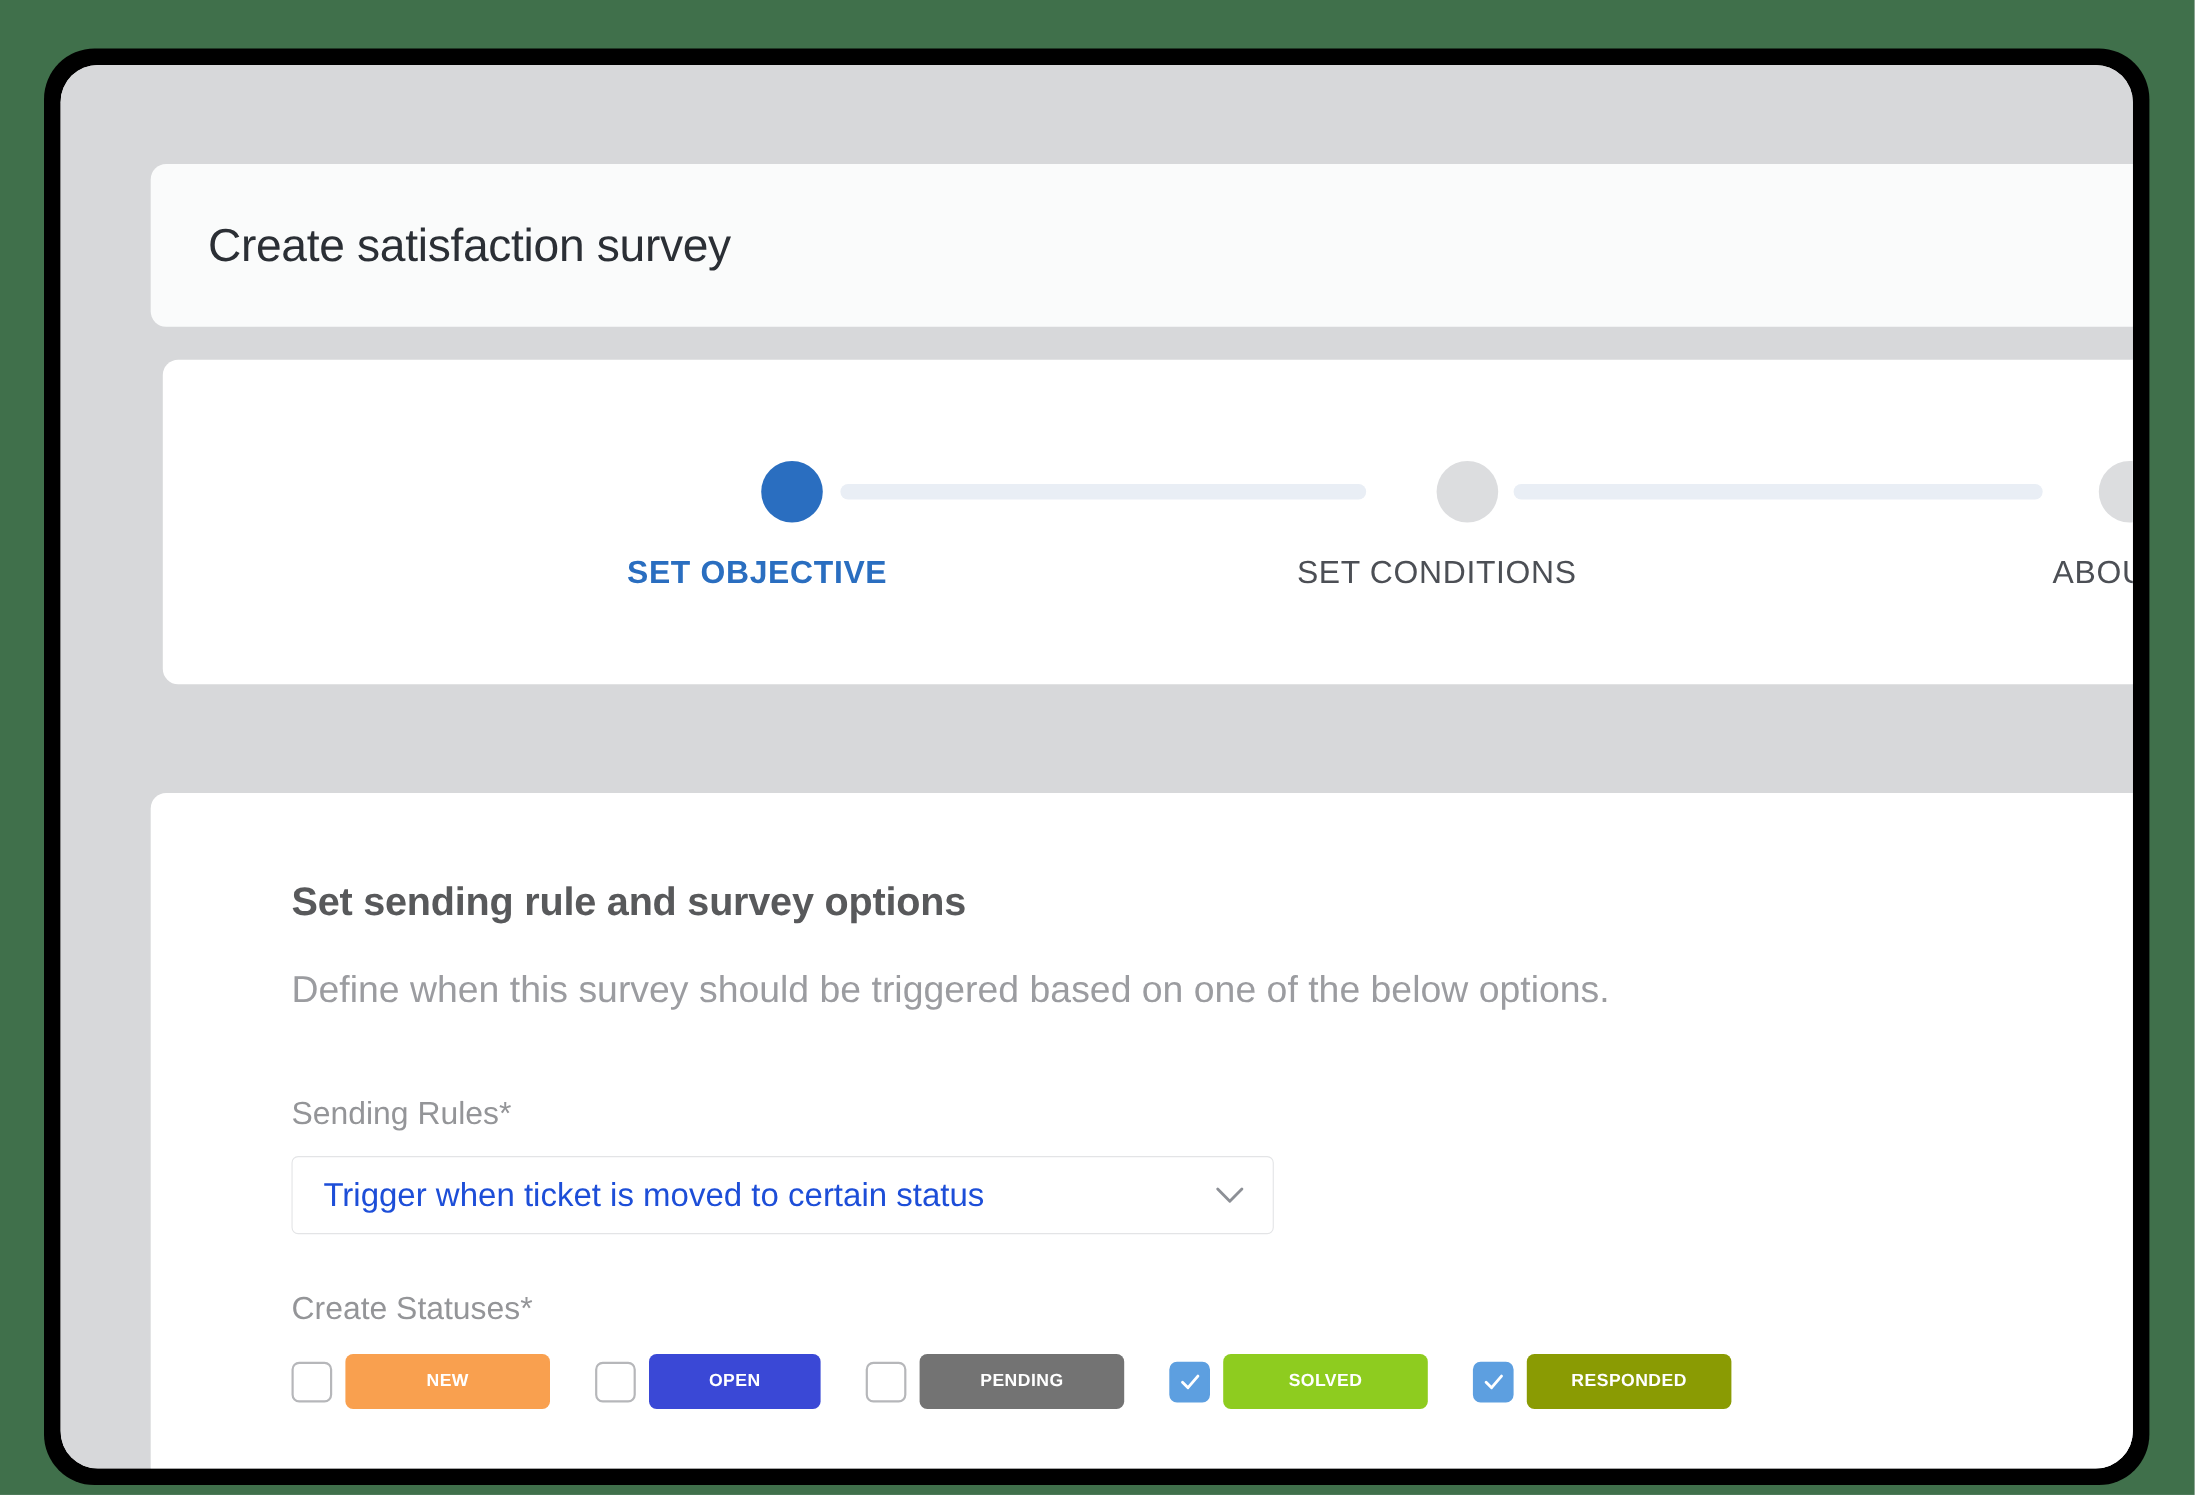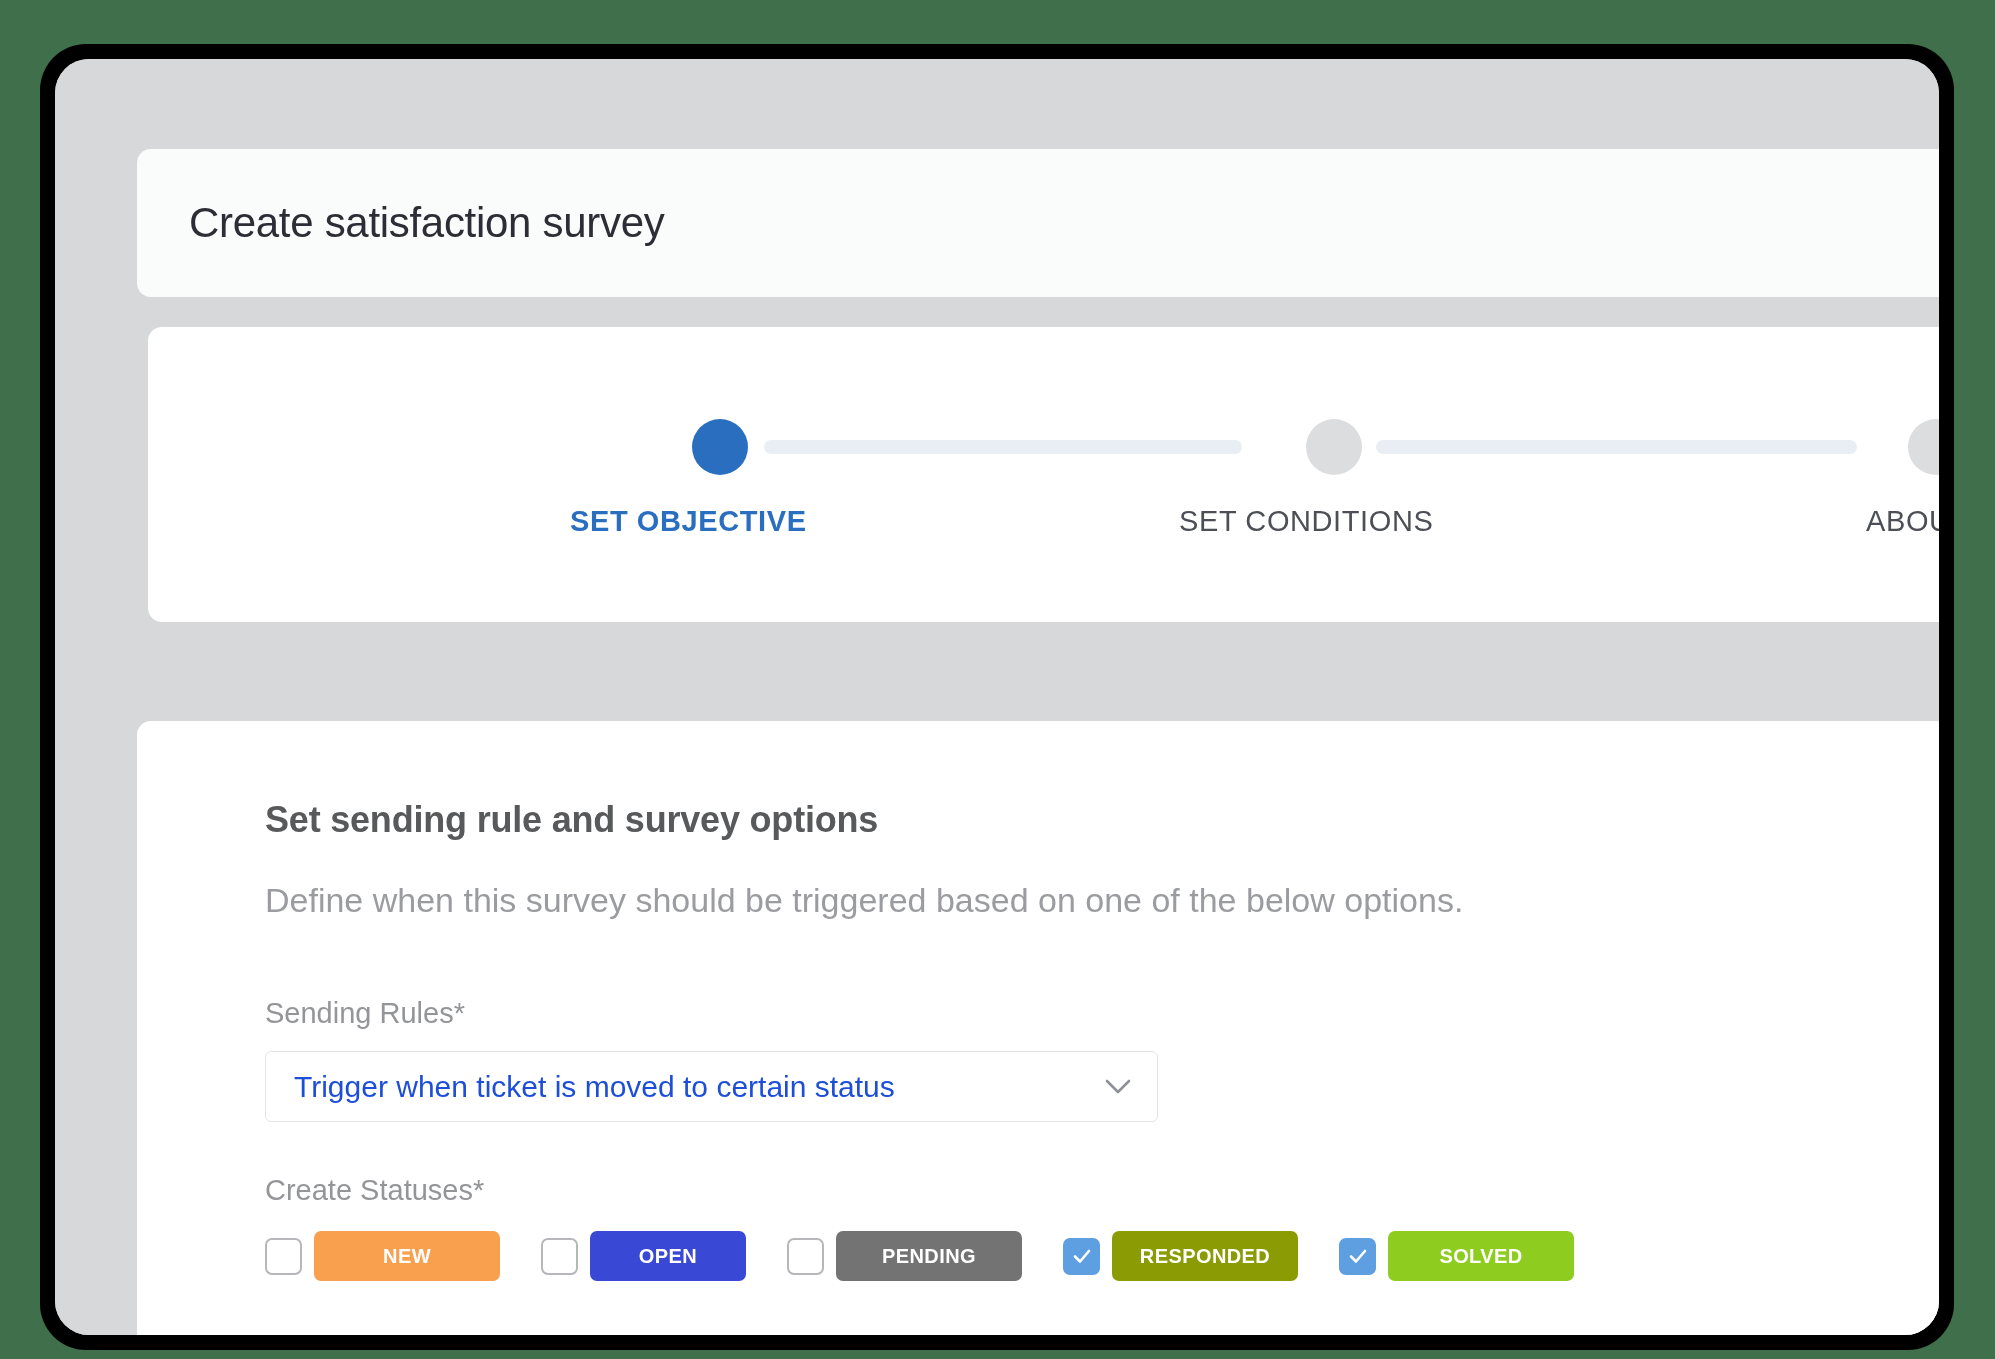--- a/index.html
+++ b/index.html
@@ -241,21 +241,21 @@
   .status-checkbox svg { display: none; }
   .status-checkbox.checked svg { display: block; }
 
   .status-chip {
     height: 50px;
     border-radius: 7px;
     display: flex;
     align-items: center;
     justify-content: center;
     color: #ffffff;
-    font-size: 20px;
+    font-size: 16px;
     font-weight: 700;
     letter-spacing: 0.4px;
     cursor: pointer;
     padding: 0 36px;
   }
 
   .chip-new      { width: 186px; }
   .chip-open     { width: 156px; }
   .chip-pending  { width: 186px; }
   .chip-responded{ width: 186px; }
@@ -329,30 +329,30 @@
               </div>
               <div class="status-chip chip-pending" style="background: #737373;">PENDING</div>
             </div>
 
             <div class="status-item">
               <div class="status-checkbox checked" style="background: rgb(93, 159, 224); border-color: rgb(93, 159, 224);">
                 <svg viewBox="0 0 24 24" width="24" height="24" fill="none">
                   <path d="M5 12.5 L10 17.5 L19 7" stroke="#ffffff" stroke-width="2.6" stroke-linecap="round" stroke-linejoin="round"></path>
                 </svg>
               </div>
-              <div class="status-chip chip-responded" style="background: rgb(138, 155, 3);">RESPONDED</div>
+              <div class="status-chip chip-solved" style="background: rgb(142, 204, 31);">SOLVED</div>
             </div>
 
             <div class="status-item">
               <div class="status-checkbox checked" style="background: rgb(93, 159, 224); border-color: rgb(93, 159, 224);">
                 <svg viewBox="0 0 24 24" width="24" height="24" fill="none">
                   <path d="M5 12.5 L10 17.5 L19 7" stroke="#ffffff" stroke-width="2.6" stroke-linecap="round" stroke-linejoin="round"></path>
                 </svg>
               </div>
-              <div class="status-chip chip-solved" style="background: rgb(142, 204, 31);">SOLVED</div>
+              <div class="status-chip chip-responded" style="background: rgb(138, 155, 3);">RESPONDED</div>
             </div>
 
           </div>
 
         </div>
       </div>
 
     </div>
   </div>
 </div>

